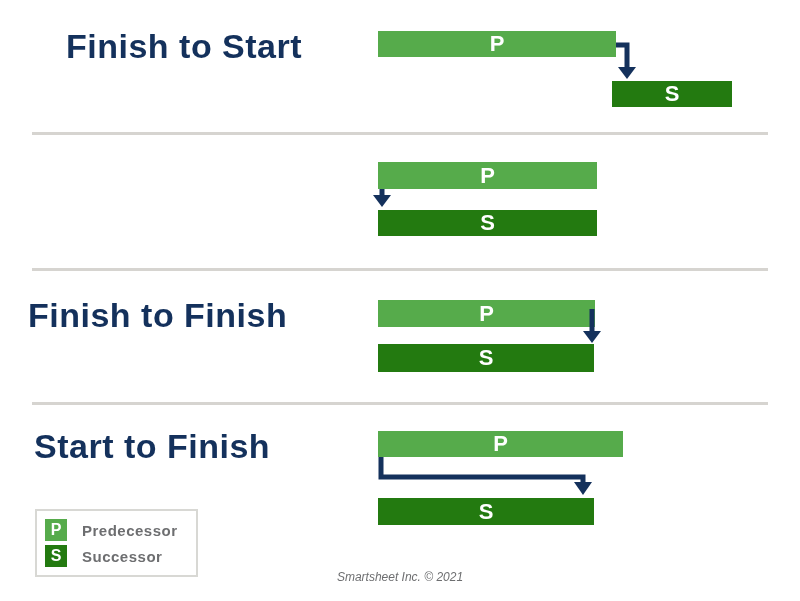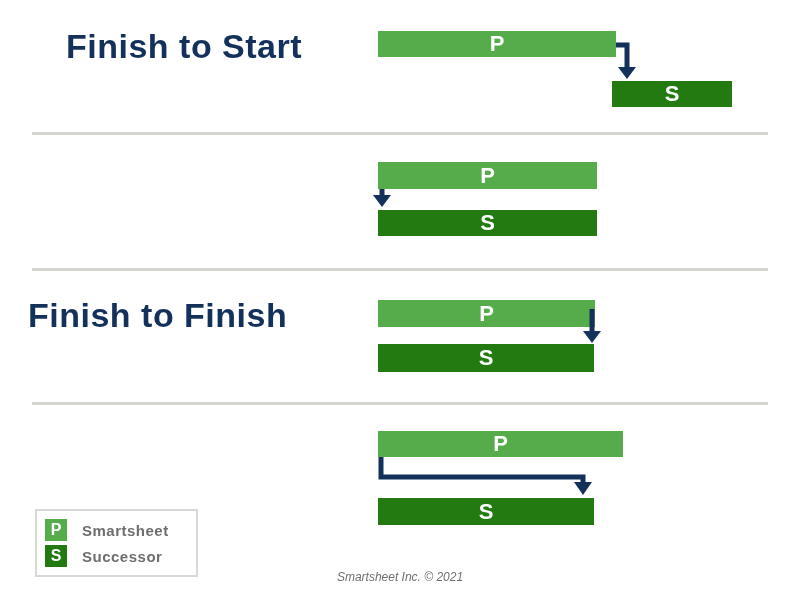--- a/index.html
+++ b/index.html
@@ -145,20 +145,21 @@
 
   <h2 class="title t3">Finish to Finish</h2>
   <div class="bar light b3p">
     <span>P</span>
   </div>
   <div class="bar dark b3s">
     <span>S</span>
   </div>
   <div class="divider d3"></div>
 
+  <h2 class="title t4">Start to Finish</h2>
   <div class="bar light b4p">
     <span>P</span>
   </div>
   <div class="bar dark b4s">
     <span>S</span>
   </div>
 
   <svg class="arrows" viewBox="0 0 800 601" xmlns="http://www.w3.org/2000/svg">
     <g>
       <path d="M 616 45 L 627 45 L 627 69"></path>
@@ -174,21 +175,21 @@
     </g>
     <g>
       <path d="M 381 457 L 381 477 L 583 477 L 583 484"></path>
       <polygon points="574,482 592,482 583,495"></polygon>
     </g>
   </svg>
 
   <div class="legend">
     <div class="legend-row">
       <span class="swatch light">P</span>
-      <span class="legend-label">Smartsheet</span>
+      <span class="legend-label">Predecessor</span>
     </div>
     <div class="legend-row">
       <span class="swatch dark">S</span>
       <span class="legend-label">Successor</span>
     </div>
   </div>
 
   <div class="footer">Smartsheet Inc. © 2021</div>
 
 </div>

